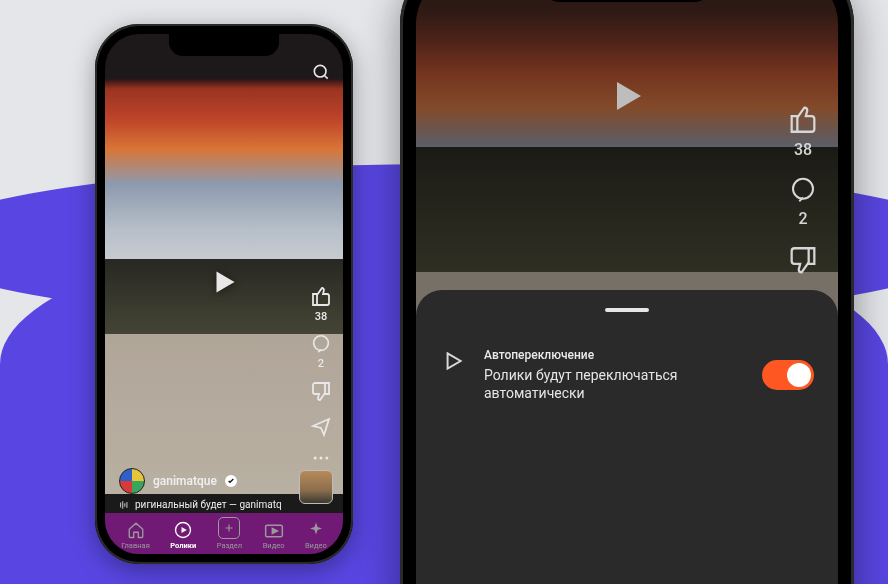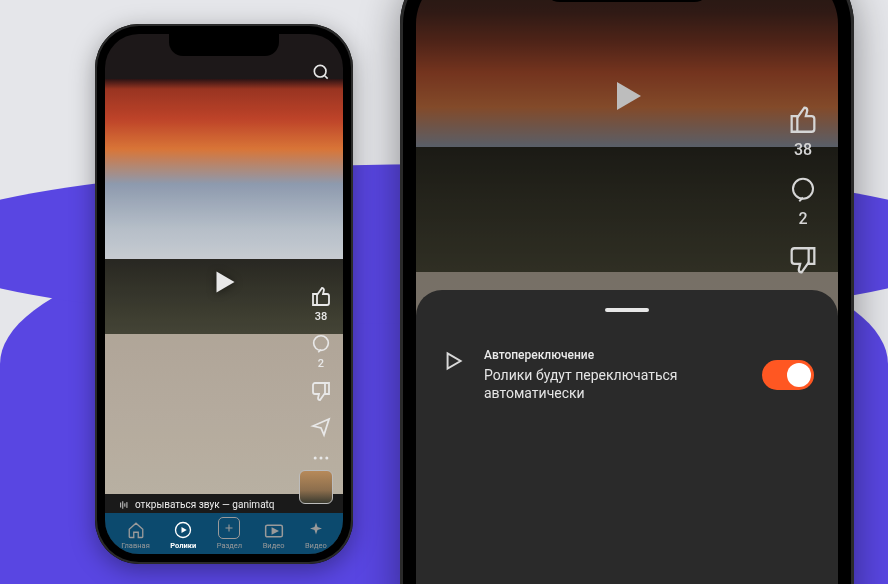--- a/index.html
+++ b/index.html
@@ -101,21 +101,21 @@
   .thumb {
     position: absolute; right: 10px; bottom: 50px;
     width: 34px; height: 34px; border-radius:6px;
     border:1.5px solid #bcbcbc;
     background: linear-gradient(#b78a5a, #8c6e4d 60%, #3a3a2f);
     z-index:6;
   }
 
   .tabbar {
     position: absolute; left:0; right:0; bottom:0;
-    height: 42px; background:#0c4a6e;
+    height: 42px; background:#701a75;
     display:flex; justify-content:space-around; align-items:flex-end;
     padding:4px 6px 4px; z-index:7;
     border-top:1px solid #1a1a1a;
   }
   .tab { display:flex; flex-direction:column; align-items:center; gap:2px; color:#9a9a9a; }
   .tab.active { color:#fff;font-weight:bold; }
   .tab .tlabel { font-size:7.5px; }
   .tab svg { display:block; }
   .tab.create .plusbox {
     width:22px; height:22px; border:1.5px solid #9a9a9a; border-radius:5px;
@@ -244,25 +244,34 @@
       </div>
       <div class="rail-item">
         <svg width="20" height="20" viewBox="0 0 24 24" fill="#e8e8e8">
             <circle cx="5" cy="12" r="1.8"></circle>
             <circle cx="12" cy="12" r="1.8"></circle>
             <circle cx="19" cy="12" r="1.8"></circle>
           </svg>
       </div>
     </div>
 
+    <div class="author">
+      <div class="avatar"></div>
+      <span class="author-name">ganimatque</span>
+      <span class="verified">
+        <svg width="8" height="8" viewBox="0 0 24 24" fill="none" stroke="#1a1a1a" stroke-width="4">
+            <path d="M5 12l4 4 10-10"></path>
+          </svg>
+      </span>
+    </div>
     <div class="audio-line">
       <svg width="10" height="10" viewBox="0 0 24 24" fill="none" stroke="#eee" stroke-width="2">
           <path d="M4 6v12M9 3v18M14 8v8M19 5v14"></path>
         </svg>
-      <span>открываться звук — ganimatq</span>
+      <span>ригинальный будет — ganimatq</span>
     </div>
     <div class="thumb"></div>
 
     <div class="tabbar">
       <div class="tab">
         <svg width="18" height="18" viewBox="0 0 24 24" fill="none" stroke="currentColor" stroke-width="1.8">
             <path d="M3 11l9-8 9 8v10a1 1 0 0 1-1 1h-5v-7h-6v7H4a1 1 0 0 1-1-1z"></path>
           </svg>
         <span class="tlabel">Главная</span>
       </div>

